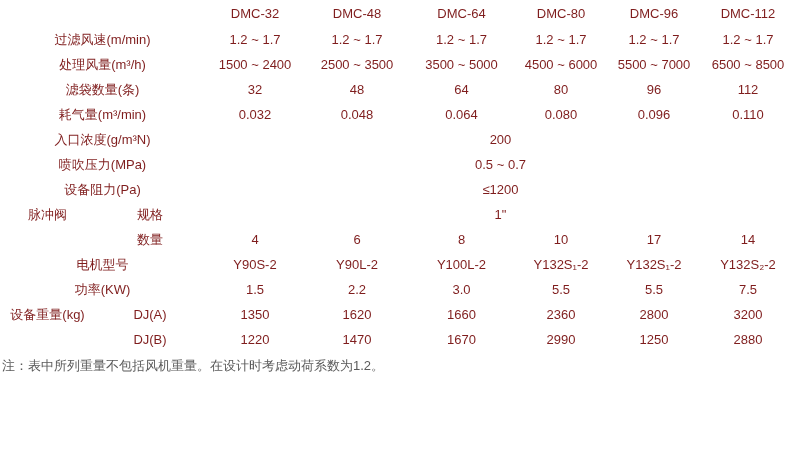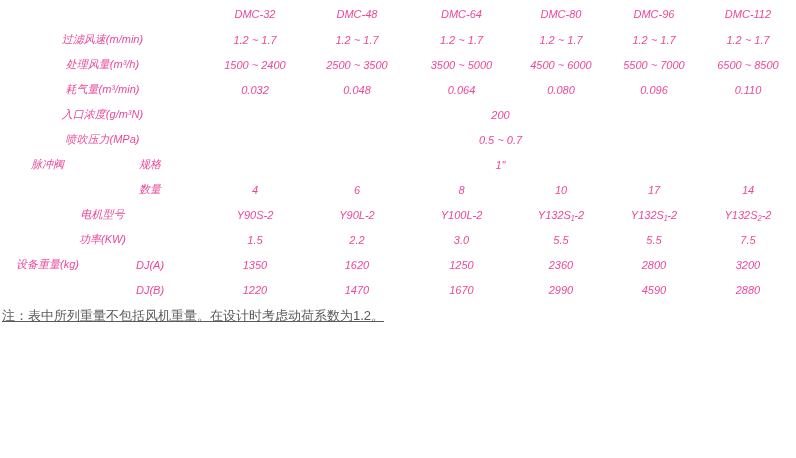--- a/index.html
+++ b/index.html
@@ -11,43 +11,41 @@
     width: 796px;
     height: 458px;
     font-family: "Liberation Sans", "DejaVu Sans", sans-serif;
     color: #5a5a5a;
     overflow: hidden;
   }
   table.spec {
     border-collapse: collapse;
     table-layout: fixed;
     width: 796px;
-    font-size: 11px;
-    color: #ec4899;
-    font-style: italic;
+    font-size: 13px;
+    color: #7f1d1d;
   }
   table.spec td {
     padding: 0;
     height: 25px;
     text-align: center;
     vertical-align: middle;
     white-space: nowrap;
     overflow: hidden;
     font-weight: normal;
   }
   table.spec thead td {
     height: 27px;
   }
   .footnote {
     font-size: 13px;
     color: #5a5a5a;
     padding: 5px 0 0 2px;
     text-align: left;
     white-space: nowrap;
-    text-decoration: underline;
   }
 </style>
 </head>
 <body>
 
 <table class="spec">
   <colgroup>
     <col style="width:95px">
       <col style="width:110px">
     <col style="width:100px">
@@ -81,35 +79,48 @@
     <tr>
       <td colspan="2">处理风量(m³/h)</td>
       <td>1500 ~ 2400</td>
       <td>2500 ~ 3500</td>
       <td>3500 ~ 5000</td>
       <td>4500 ~ 6000</td>
       <td>5500 ~ 7000</td>
       <td>6500 ~ 8500</td>
     </tr>
     <tr>
+      <td colspan="2">滤袋数量(条)</td>
+      <td>32</td>
+      <td>48</td>
+      <td>64</td>
+      <td>80</td>
+      <td>96</td>
+      <td>112</td>
+    </tr>
+    <tr>
       <td colspan="2">耗气量(m³/min)</td>
       <td>0.032</td>
       <td>0.048</td>
       <td>0.064</td>
       <td>0.080</td>
       <td>0.096</td>
       <td>0.110</td>
     </tr>
     <tr>
       <td colspan="2">入口浓度(g/m³N)</td>
       <td colspan="6">200</td>
     </tr>
     <tr>
       <td colspan="2">喷吹压力(MPa)</td>
       <td colspan="6">0.5 ~ 0.7</td>
+    </tr>
+    <tr>
+      <td colspan="2">设备阻力(Pa)</td>
+      <td colspan="6">≤1200</td>
     </tr>
     <tr>
       <td>脉冲阀</td>
       <td>规格</td>
       <td colspan="6">1"</td>
     </tr>
     <tr>
       <td></td>
       <td>数量</td>
       <td>4</td>
@@ -135,31 +146,31 @@
       <td>3.0</td>
       <td>5.5</td>
       <td>5.5</td>
       <td>7.5</td>
     </tr>
     <tr>
       <td>设备重量(kg)</td>
       <td>DJ(A)</td>
       <td>1350</td>
       <td>1620</td>
-      <td>1250</td>
+      <td>1660</td>
       <td>2360</td>
       <td>2800</td>
       <td>3200</td>
     </tr>
     <tr>
       <td></td>
       <td>DJ(B)</td>
       <td>1220</td>
       <td>1470</td>
       <td>1670</td>
       <td>2990</td>
-      <td>4590</td>
+      <td>1250</td>
       <td>2880</td>
     </tr>
   </tbody>
 </table>
 
 <div class="footnote">注：表中所列重量不包括风机重量。在设计时考虑动荷系数为1.2。</div>
 
 </body></html>

